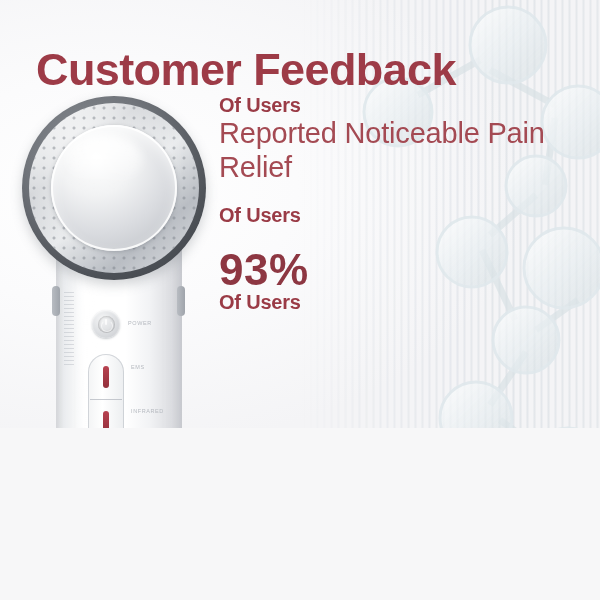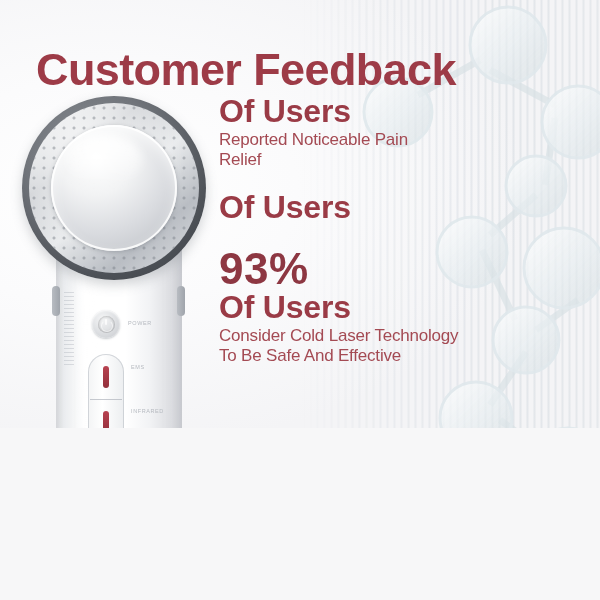--- a/index.html
+++ b/index.html
@@ -76,29 +76,29 @@
   .stat:last-child { margin-bottom: 16px; }
 
   .stat-pct {
     font-size: 44px;
     font-weight: bold;
     color: #8d3742;
     line-height: 1.02;
     letter-spacing: 0.5px;
   }
   .stat-of {
-    font-size: 32px;
+    font-size: 20px;
     font-weight: bold;
     color: #9a3b46;
     line-height: 1.1;
     letter-spacing: -0.2px;
     margin-top: -2px;
   }
   .stat-desc {
-    font-size: 17px;
+    font-size: 29px;
     font-weight: normal;
     color: #a44a53;
     line-height: 1.16;
     letter-spacing: -0.2px;
     margin-top: 1px;
     white-space: pre-line;
   }
 
   
   .device {
@@ -418,19 +418,17 @@
 Relief</div>
     </div>
 
     <div class="stat">
       <div class="stat-of">Of Users</div>
     </div>
 
     <div class="stat">
       <div class="stat-pct">93%</div>
       <div class="stat-of">Of Users</div>
-      <div class="stat-desc">Consider Cold Laser Technology
-To Be Safe And Effective</div>
     </div>
 
   </div>
 
 </div>
 
 </body></html>

